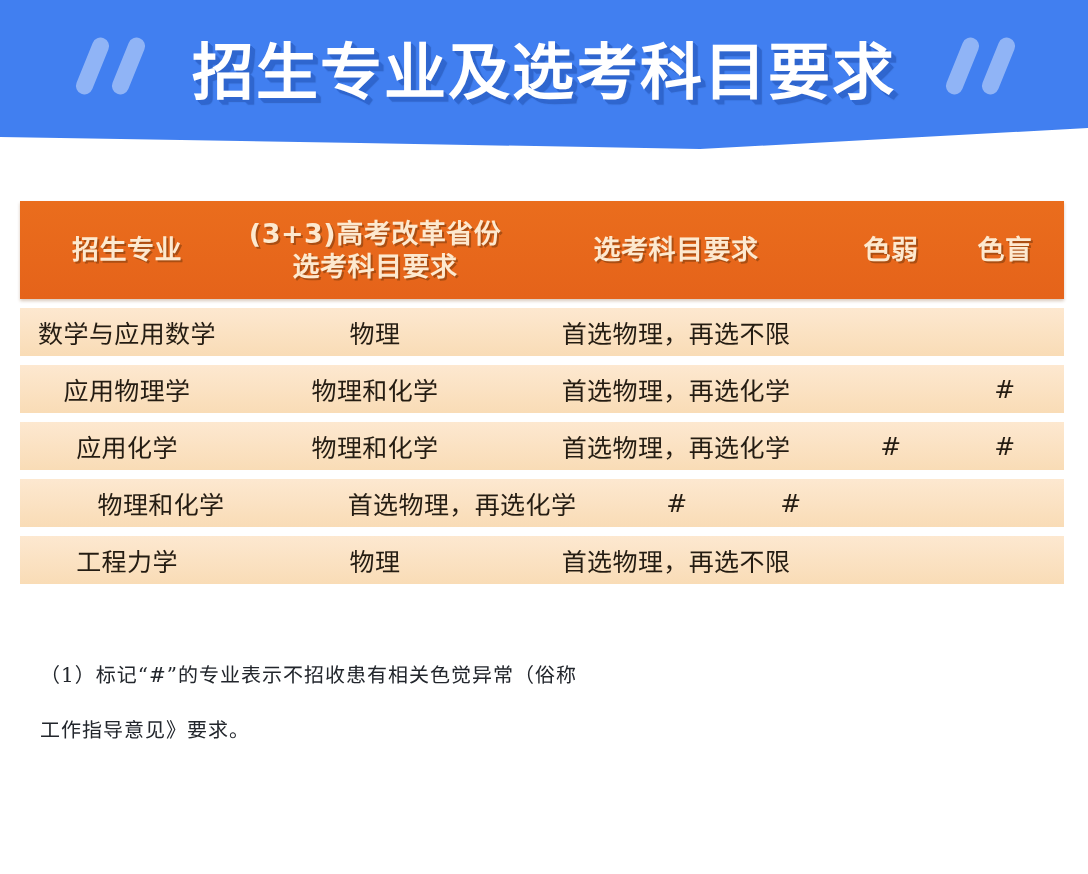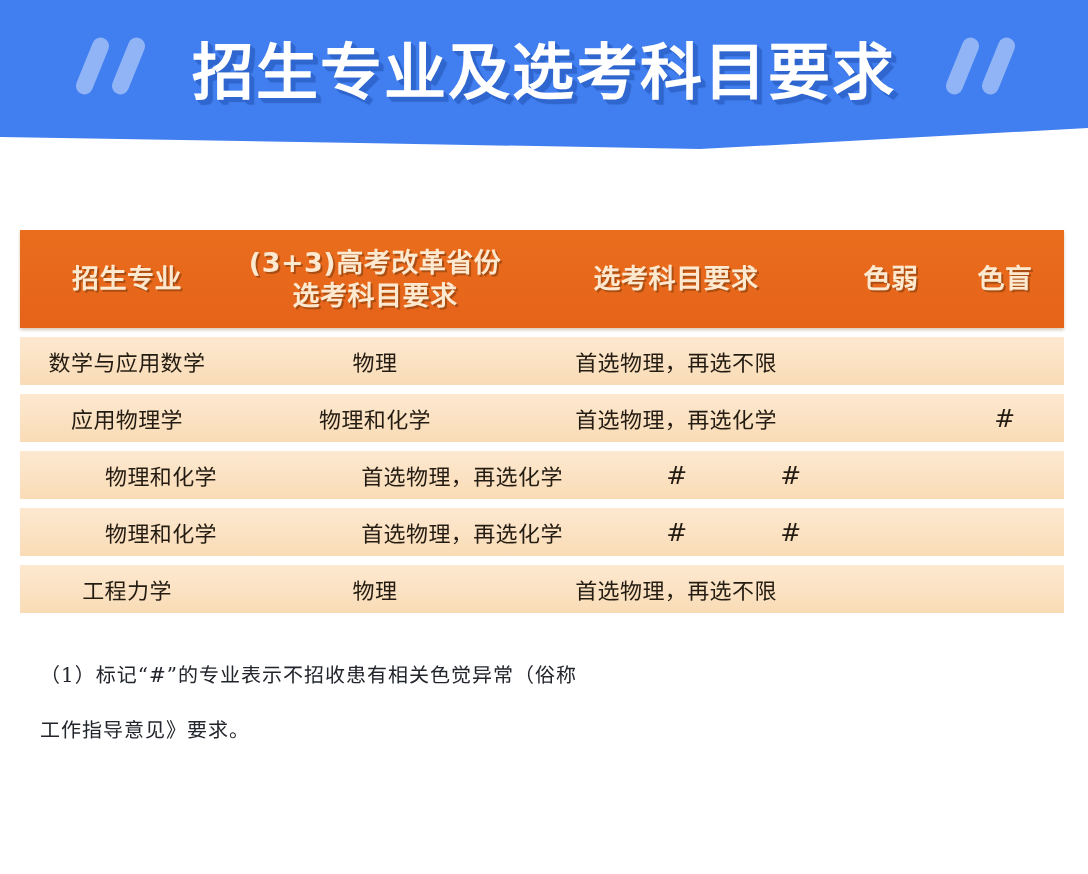--- a/index.html
+++ b/index.html
@@ -70,21 +70,21 @@
     background: rgba(255,255,255,0.42);
     transform: rotate(22deg);
   }
   .slash.s1 { left: 6px; }
   .slash.s2 { left: 42px; }
 
   
   .table-wrap {
     position: absolute;
     left: 20px;
-    top: 230px;
+    top: 201px;
     width: 1044px;
   }
   .thead {
     display: flex;
     align-items: center;
     height: 98px;
     background: #e8691b;
     background: linear-gradient(180deg, #ea6d1d 0%, #e5631a 100%);
     box-shadow: 0 2px 3px rgba(120,60,15,0.28);
   }
@@ -100,21 +100,21 @@
   .row {
     display: flex;
     align-items: center;
     height: 48px;
     margin-top: 9px;
     background: #fbe2c2;
     background: linear-gradient(180deg, #fde8d0 0%, #f9dcb6 100%);
   }
   .row .cell {
     color: #241c12;
-    font-size: 22px;
+    font-size: 25px;
     text-align: center;
     letter-spacing: 0.4px;
     font-family: "DejaVu Serif", "Liberation Serif", serif;
     font-weight: normal;
   }
   .row .cell.hash {
     font-family: "DejaVu Sans", "Liberation Sans", sans-serif;
     font-size: 25px;
   }
 
@@ -185,20 +185,21 @@
 
   <div class="row">
     <div class="cell c-major">应用物理学</div>
     <div class="cell c-33">物理和化学</div>
     <div class="cell c-312">首选物理，再选化学</div>
     <div class="cell c-weak hash"></div>
     <div class="cell c-blind hash">#</div>
   </div>
 
   <div class="row">
+    <div class="cell c-major">应用化学</div>
     <div class="cell c-33">物理和化学</div>
     <div class="cell c-312">首选物理，再选化学</div>
     <div class="cell c-weak hash">#</div>
     <div class="cell c-blind hash">#</div>
   </div>
 
   <div class="row">
     <div class="cell c-33">物理和化学</div>
     <div class="cell c-312">首选物理，再选化学</div>
     <div class="cell c-weak hash">#</div>

